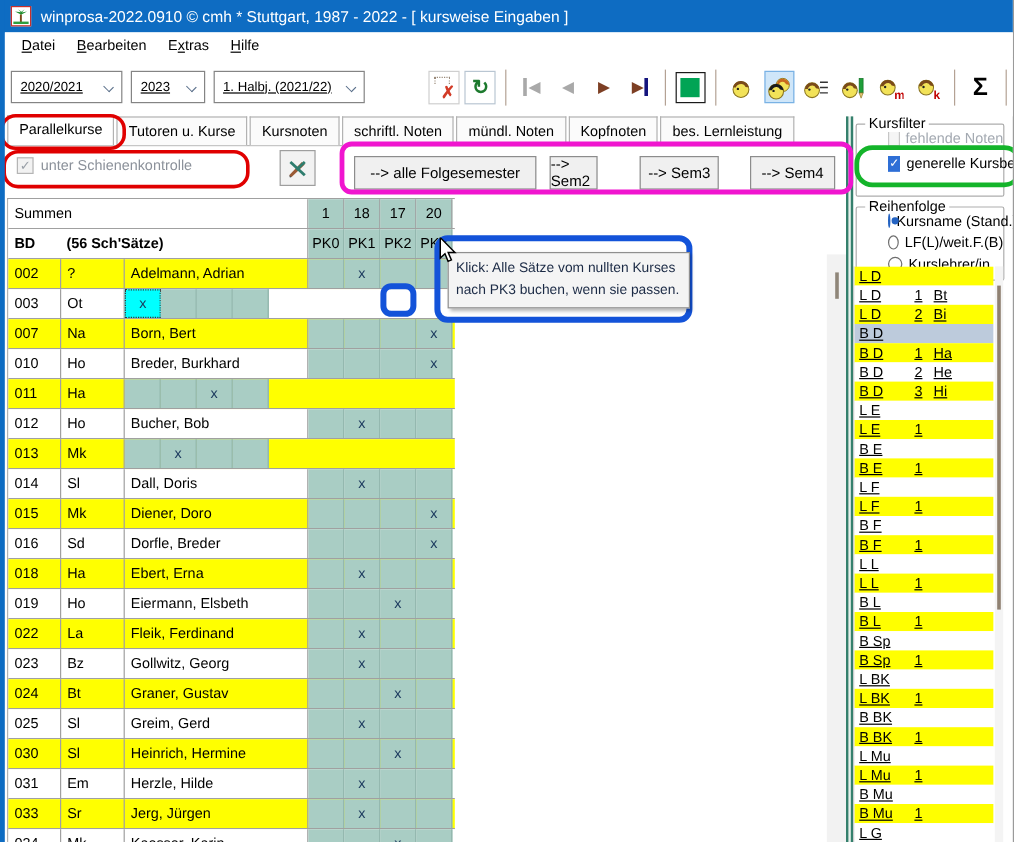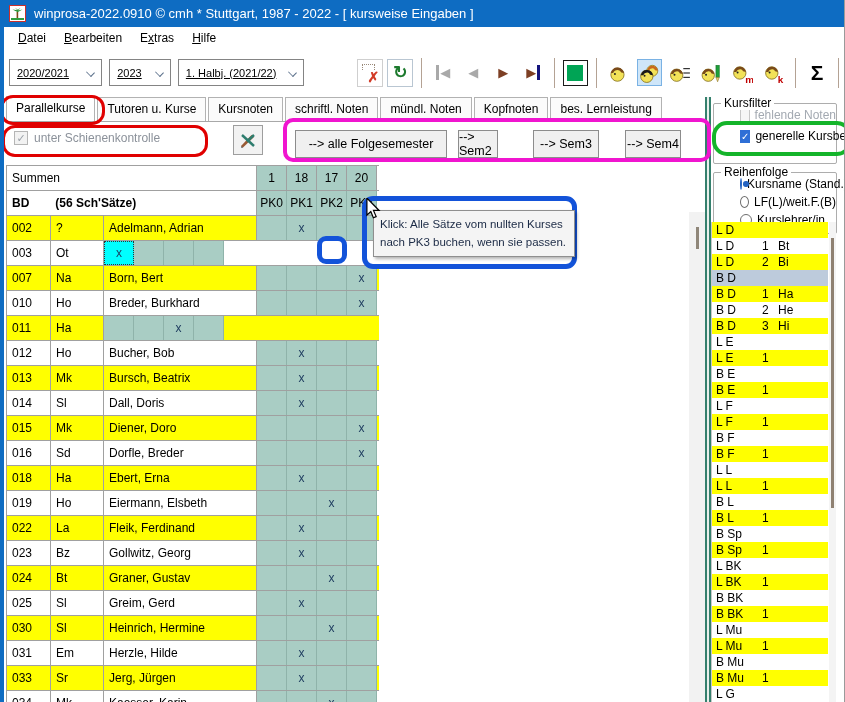--- a/index.html
+++ b/index.html
@@ -103,21 +103,21 @@
   .gb-row { display:flex; align-items:center; gap:5px; margin:4px 0 0 6px; white-space:nowrap;padding-left:20px; }
   .cb-dis { width:13px; height:13px; border:1px solid #c6c6c6; background:#f5f5f5; }
   .cb-on { width:13px; height:13px; background:#2f6fd6; border:1px solid #2f6fd6; color:#fff;
            display:flex; align-items:center; justify-content:center; font-size:10px; }
   .txt-dis { color:#a3a9b1; }
   .radio { width:12px; height:12px; border-radius:50%; border:1px solid #6e6e6e; background:#fff; position:relative; }
   .radio.sel { border:1.5px solid #2463c2; }
   .radio.sel::after { content:""; position:absolute; left:2.2px; top:2.2px; width:5.5px; height:5.5px;
                       border-radius:50%; background:#2463c2; }
   #course-list { position:absolute; left:711px; top:222px; width:117px; height:480px; overflow:hidden;
-                 border-left:1px solid #c9c9c9; }
+                 border-left:1px solid #c9c9c9;text-decoration:underline; }
   .crow { height:16px; display:flex; align-items:center; font-size:12px; white-space:nowrap; }
   .bg-yellow { background:#ffff00; } .bg-white { background:#fff; } .bg-selected { background:#bdcbdc; }
   .ccode { width:50px; padding-left:4px; } .cnum { width:16px; } .cteach { }
   #list-scroll { position:absolute; left:829px; top:222px; width:7px; height:480px; background:#f4f4f4; }
   #list-scroll .thumb { position:absolute; left:2px; top:16px; width:3px; height:270px; background:#8f8172; }
 
   
   .ann { position:absolute; border-radius:13px; pointer-events:none; z-index:30; }
   #ann-red-tab   { left:0px;   top:95px;  width:105px; height:30px; border:3.5px solid #e00000; }
   #ann-red-cb    { left:2px;   top:125px; width:206px; height:32px; border:3.5px solid #e00000; }
@@ -276,21 +276,21 @@
         <polygon points="2,15 4,16.5 15,6 12.5,4" fill="#9a5a35"></polygon>
         <polygon points="2,15 2.6,16.9 4,16.5" fill="#333"></polygon>
         <line x1="3" y1="4" x2="15" y2="15" stroke="#2e7d6e" stroke-width="2.4"></line>
         <line x1="15" y1="4" x2="8" y2="10.5" stroke="#2e7d6e" stroke-width="2.4"></line>
       </svg>
     </div>
 
   <div class="pushbtn" style="left: 289px; width: 152px;">--&gt; alle Folgesemester</div>
       <div class="pushbtn" style="left: 452px; width: 40px;">--&gt; Sem2</div>
       <div class="pushbtn" style="left: 527px; width: 66px;">--&gt; Sem3</div>
-      <div class="pushbtn" style="left: 619px; width: 56px;">--&gt; Sem4</div>
+      <div class="pushbtn" style="left: 619px; width: 71px;">--&gt; Sem4</div>
     </div>
 
   <div id="table">
     <div class="trow">
       <div class="hleft">Summen</div>
       <div style="display:flex">
           <div class="cell c-pk sumv">1</div>
           <div class="cell c-pk sumv">18</div>
           <div class="cell c-pk sumv">17</div>
           <div class="cell c-pk sumv">20</div>
@@ -357,21 +357,20 @@
           <div class="cell c-tu">Ho</div>
           <div class="cell c-nm">Bucher, Bob</div>
           <div class="cell c-pk"></div>
           <div class="cell c-pk">x</div>
           <div class="cell c-pk"></div>
           <div class="cell c-pk"></div>
         </div>
         <div class="trow ry">
           <div class="cell c-nr">013</div>
           <div class="cell c-tu">Mk</div>
-          <div class="cell c-nm">Bursch, Beatrix</div>
           <div class="cell c-pk"></div>
           <div class="cell c-pk">x</div>
           <div class="cell c-pk"></div>
           <div class="cell c-pk"></div>
         </div>
         <div class="trow ">
           <div class="cell c-nr">014</div>
           <div class="cell c-tu">Sl</div>
           <div class="cell c-nm">Dall, Doris</div>
           <div class="cell c-pk"></div>

